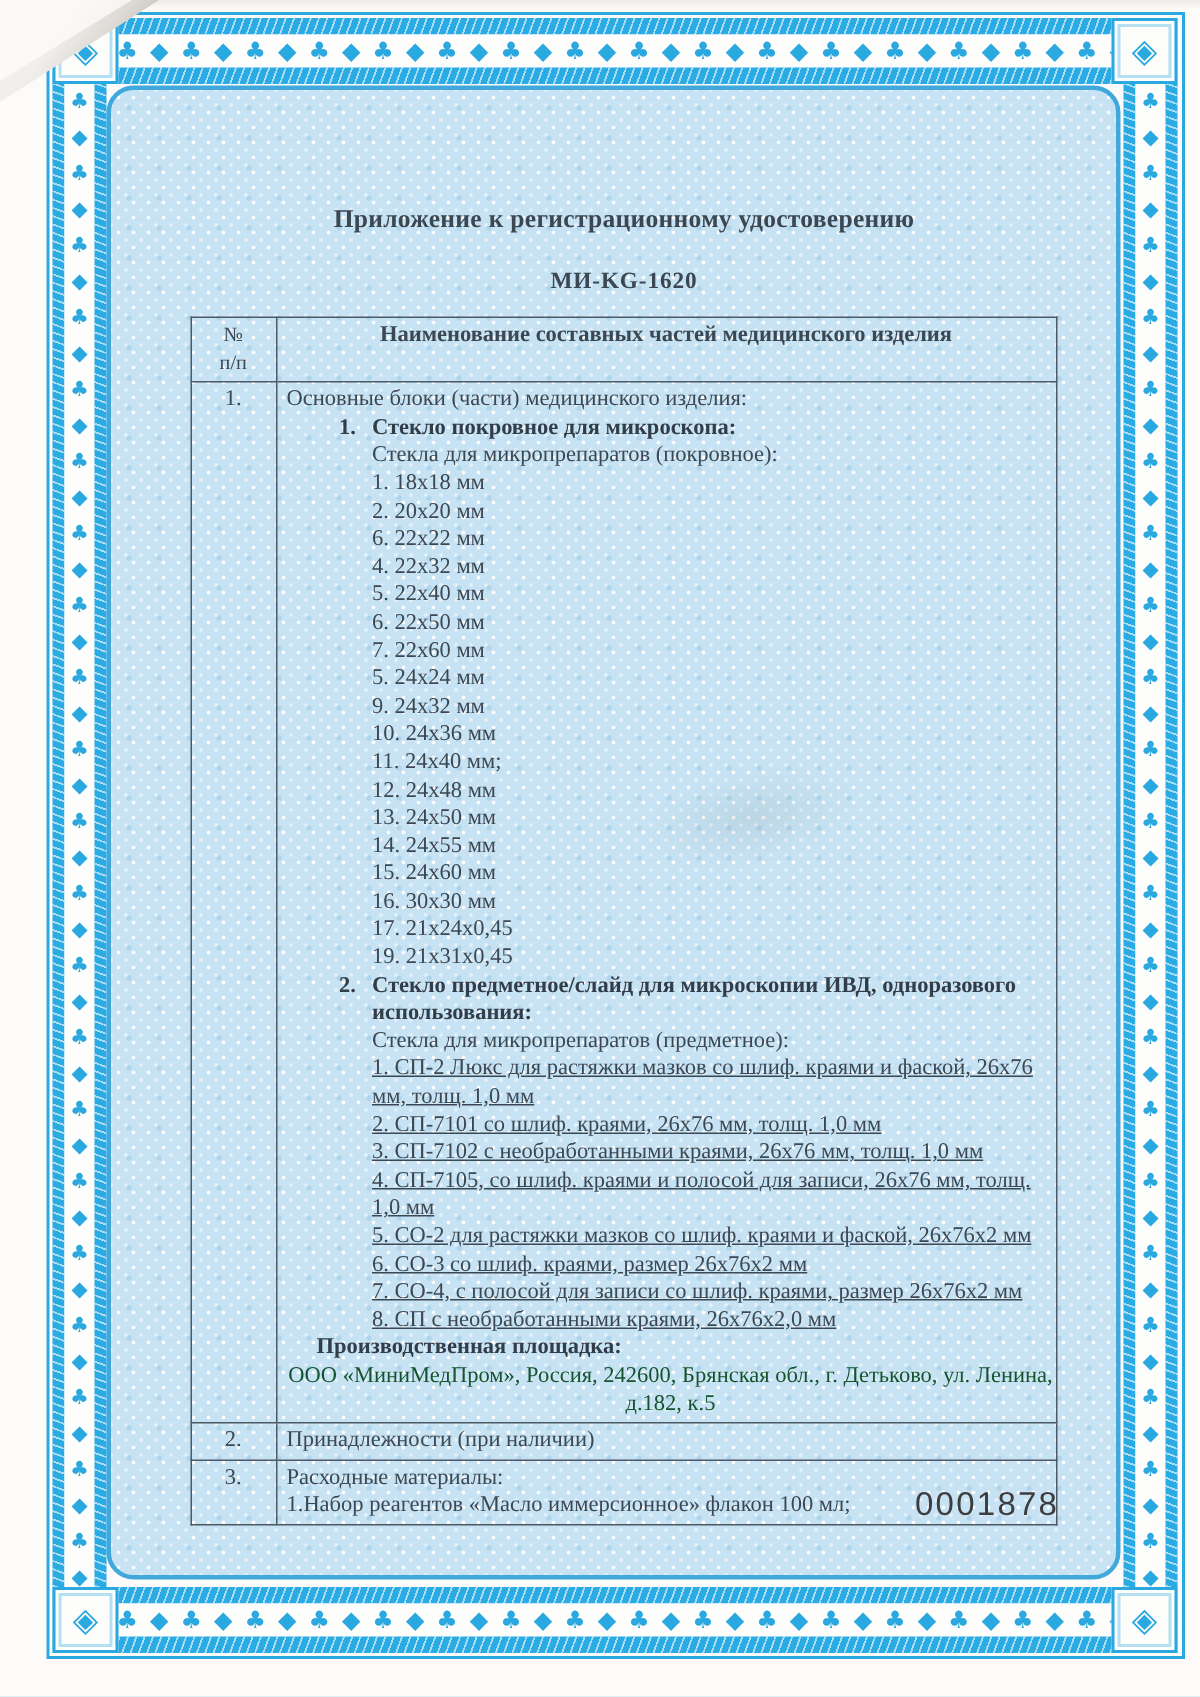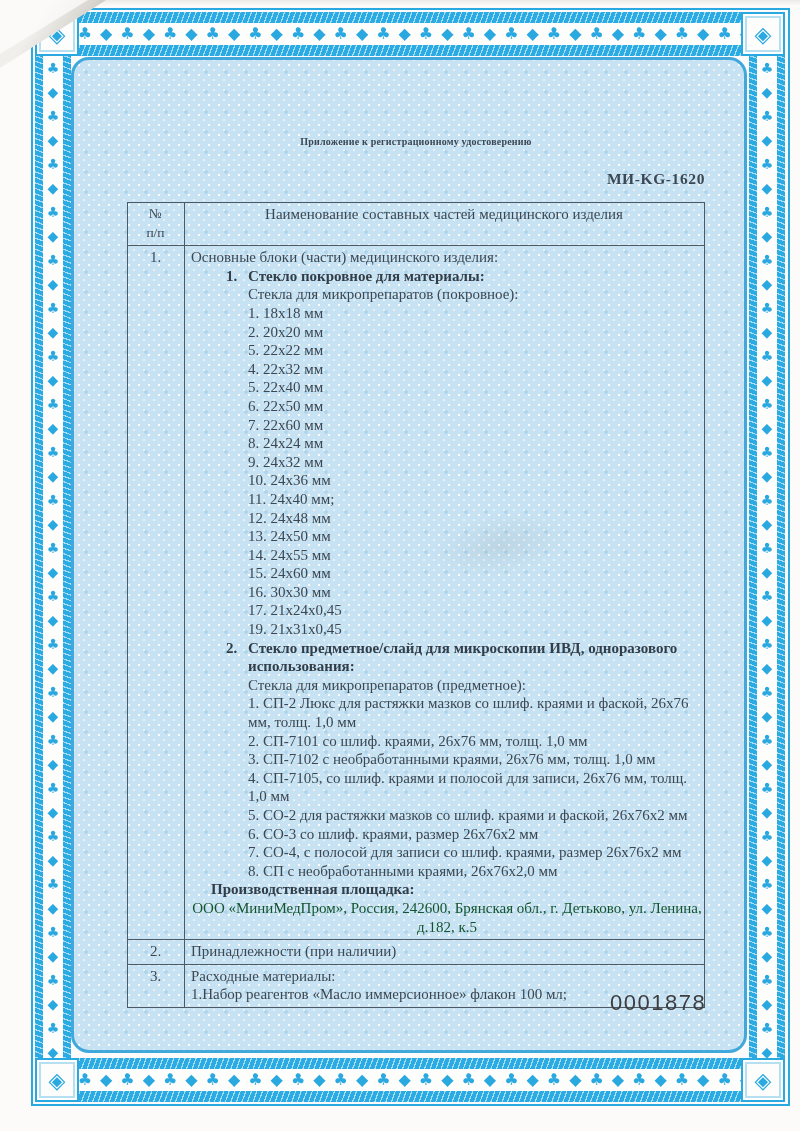--- a/index.html
+++ b/index.html
@@ -72,36 +72,36 @@
     clip-path:polygon(0 0,100% 0,0 100%);
     background:linear-gradient(125deg,#fbfaf8 40%,#efedea 100%);}
   .smudge{position:absolute;left:430px;top:515px;width:140px;height:60px;z-index:3;
     background:radial-gradient(ellipse at center,rgba(110,120,130,.13),rgba(0,0,0,0) 70%);
     transform:rotate(-10deg);filter:blur(2px);}
   
   .content{
     position:absolute;left:127px;top:130px;width:578px;z-index:4;
     color:#3b4753;font-size:15px;
   }
-  .doc-title{text-align:center;font-weight:bold;font-size:10px;margin-top:6px;letter-spacing:.2px;}
-  .doc-number{text-align:right;font-weight:bold;font-size:15.5px;margin-top:23px;letter-spacing:.6px;}
+  .doc-title{text-align:center;font-weight:bold;font-size:17px;margin-top:6px;letter-spacing:.2px;}
+  .doc-number{text-align:center;font-weight:bold;font-size:15.5px;margin-top:23px;letter-spacing:.6px;}
   table.parts{border-collapse:collapse;width:578px;margin-top:14px;table-layout:fixed;}
   table.parts th,table.parts td{
     border:1.5px solid #4d5a66;vertical-align:top;
     padding:2px 7px 3px 6px;line-height:18.6px;
   }
   th.col-num{width:43px;font-weight:normal;font-size:13.5px;line-height:14.5px;
     text-align:center;vertical-align:middle;padding:4px 2px;}
-  th.col-name{font-weight:normal;font-size:15px;text-align:center;vertical-align:middle;height:30px;}
+  th.col-name{font-weight:bold;font-size:15px;text-align:center;vertical-align:middle;height:30px;}
   td.cell-num{text-align:center;padding-top:2px;}
   .sec-head{display:flex;font-weight:bold;margin-left:35px;color:#313d49;}
   .sec-no{width:22px;flex:none;}
   .sec-title{width:456px;}
   .indent2{margin-left:57px;}
-  .w-items2{width:456px;}
+  .w-items2{width:456px;text-decoration:underline;}
   .factory-label{font-weight:bold;color:#313d49;margin-left:20px;}
   .factory{font-weight:normal;color:#14532d;width:512px;text-align:center;}
   .serial{
     position:absolute;left:610px;top:990px;width:112px;z-index:4;
     text-align:left;font-family:"Liberation Sans","DejaVu Sans",sans-serif;
     font-size:22px;color:#3d3d40;letter-spacing:1.5px;
   }
 </style>
 </head>
 <body>
@@ -155,32 +155,32 @@
       <th class="col-name">Наименование составных частей медицинского изделия</th>
     </tr>
 
     <tr>
       <td class="cell-num">1.</td>
       <td>
         <div>Основные блоки (части) медицинского изделия:</div>
 
         <div class="sec-head">
           <span class="sec-no">1.</span>
-          <span class="sec-title">Стекло покровное для материалы:</span>
+          <span class="sec-title">Стекло покровное для микроскопа:</span>
         </div>
         <div class="indent2">Стекла для микропрепаратов (покровное):</div>
         <div class="indent2">
               <div class="line">1. 18х18 мм</div>
               <div class="line">2. 20х20 мм</div>
-              <div class="line">5. 22х22 мм</div>
+              <div class="line">6. 22х22 мм</div>
               <div class="line">4. 22х32 мм</div>
               <div class="line">5. 22х40 мм</div>
               <div class="line">6. 22х50 мм</div>
               <div class="line">7. 22х60 мм</div>
-              <div class="line">8. 24х24 мм</div>
+              <div class="line">5. 24х24 мм</div>
               <div class="line">9. 24х32 мм</div>
               <div class="line">10. 24х36 мм</div>
               <div class="line">11. 24х40 мм;</div>
               <div class="line">12. 24х48 мм</div>
               <div class="line">13. 24х50 мм</div>
               <div class="line">14. 24х55 мм</div>
               <div class="line">15. 24х60 мм</div>
               <div class="line">16. 30х30 мм</div>
               <div class="line">17. 21х24х0,45</div>
               <div class="line">19. 21х31х0,45</div>

